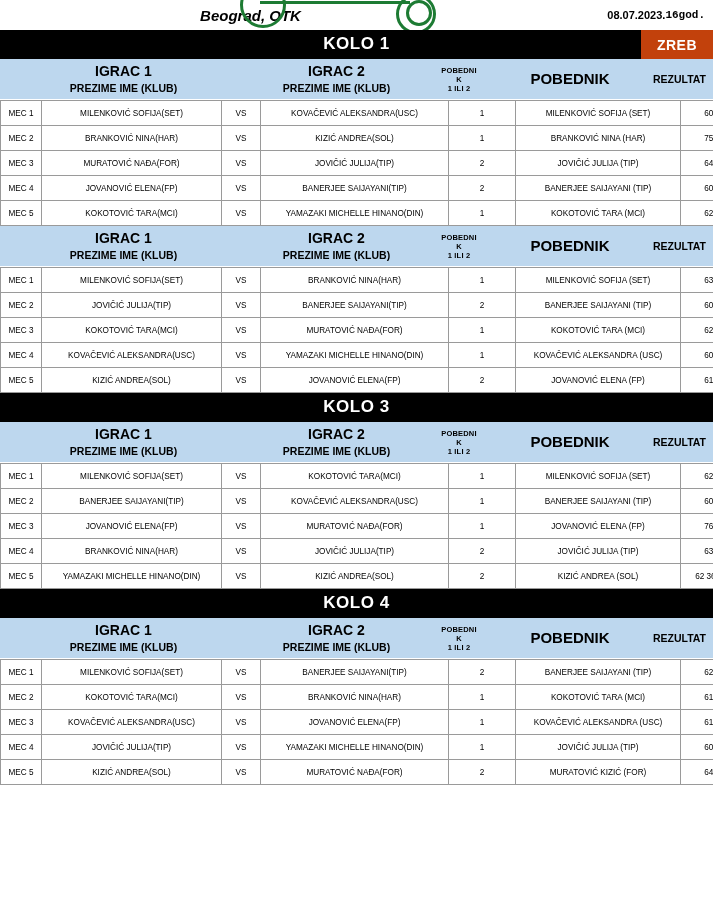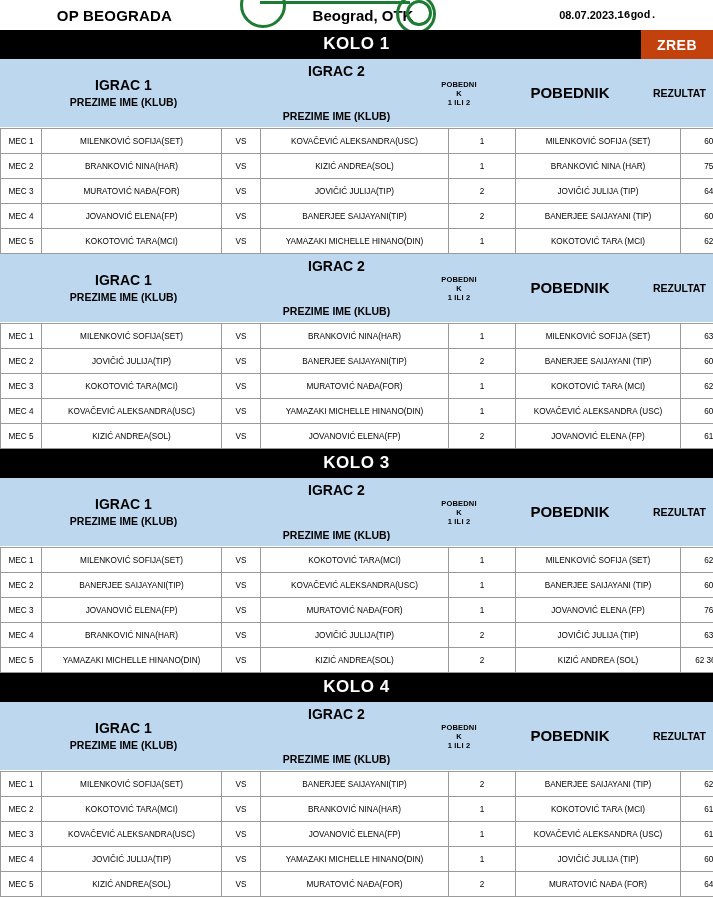--- a/index.html
+++ b/index.html
@@ -33,25 +33,26 @@
     font-size: 15px;
     letter-spacing: .2px;
   }
   .hdr-mid {
     flex: 1;
     text-align: center;
     font-weight: bold;
     font-size: 15px;
     position: relative;
     padding-left: 18px;
+    font-style: italic;
   }
   .hdr-right {
     width: 230px;
     display: flex;
-    justify-content: center;
+    justify-content: flex-end;
     align-items: center;
     font-size: 11px;
     padding-right: 6px;
     box-sizing: border-box;
   }
   .hdr-date { font-weight: bold; font-size: 11px; padding-left: 30px;}
   .hdr-cat { font-weight: bold; font-size: 11px; font-family: Liberation Mono, monospace; }
 
   
   .logo {
@@ -130,21 +131,21 @@
     line-height: 18px;
   }
   .ch .small {
     font-weight: bold;
     font-size: 10.5px;
     line-height: 16px;
   }
   .ch-mec   { width: 36px; }
   .ch-p1    { width: 175px; }
   .ch-vs    { width: 34px; }
-  .ch-p2    { width: 183px; gap: 28px; }
+  .ch-p2    { width: 183px; }
   .ch-win   { width: 62px; }
   .ch-winner{ width: 160px; }
   .ch-res   { width: 63px; align-items:flex-end; padding-right:7px;}
 
   .ch-win .tiny {
     font-weight: bold;
     font-size: 7.5px;
     line-height: 9px;
     text-align: center;
     letter-spacing: .2px;
@@ -176,21 +177,20 @@
   td.c-win    { width: 62px;  }
   td.c-winner { width: 160px; }
   td.c-res    { width: 63px;  font-size: 8.5px; }
 </style>
 </head>
 <body>
 
 <div class="page">
 
   <div class="doc-header">
-    <div class="hdr-left">OP BEOGRADA</div>
     <div class="hdr-mid">Beograd, OTK</div>
     <div class="hdr-right">
       <div class="hdr-date">08.07.2023.</div>
       <div class="hdr-cat">16god.</div>
     </div>
     <div class="logo">
       <div class="logo-bar"></div>
       <div class="ring r1"></div>
       <div class="ring r2"></div>
       <div class="ring r3"></div>
@@ -484,21 +484,21 @@
               <td class="c-win">1</td>
               <td class="c-winner">JOVIČIĆ JULIJA (TIP)</td>
               <td class="c-res">60 60</td>
             </tr>
             <tr>
               <td class="c-mec">MEC 5</td>
               <td class="c-p1">KIZIĆ ANDREA(SOL)</td>
               <td class="c-vs">VS</td>
               <td class="c-p2">MURATOVIĆ NAĐA(FOR)</td>
               <td class="c-win">2</td>
-              <td class="c-winner">MURATOVIĆ NAĐA (FOR)</td>
+              <td class="c-winner">MURATOVIĆ KIZIĆ (FOR)</td>
               <td class="c-res">64 61</td>
             </tr>
           </tbody>
         </table>
       </div>
     </div>
 
 </div>
 
 </body></html>

